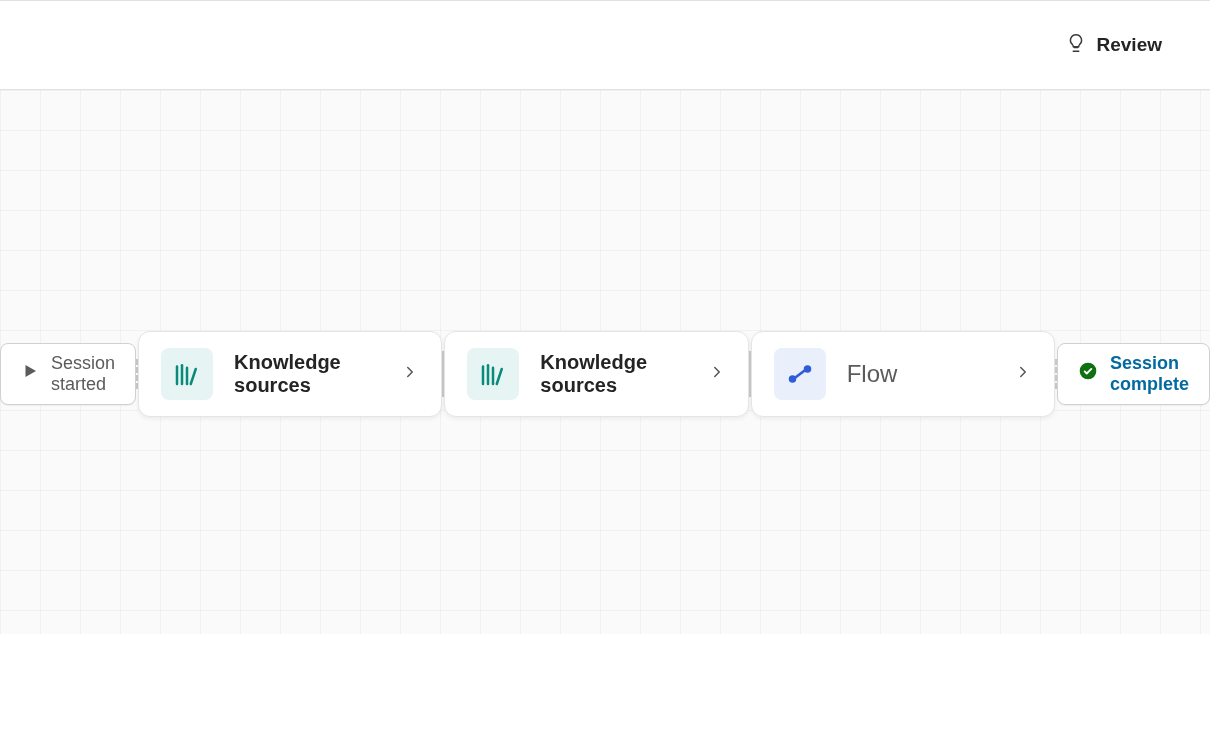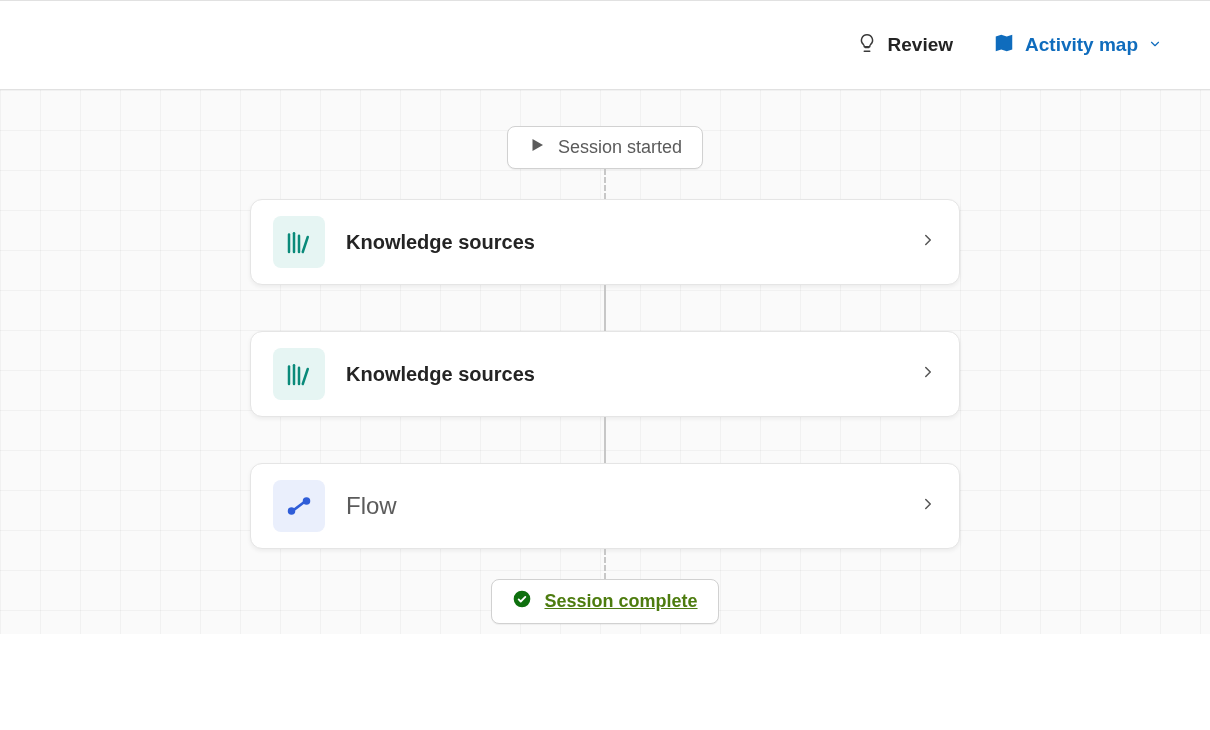--- a/index.html
+++ b/index.html
@@ -27,39 +27,39 @@
   .canvas {
     width: 100%;
     height: 544px;
     position: relative;
     background-color: #fafafa;
     background-image:
       linear-gradient(to right, rgba(0,0,0,0.035) 1px, transparent 1px),
       linear-gradient(to bottom, rgba(0,0,0,0.035) 1px, transparent 1px);
     background-size: 40px 40px;
     display: flex;
-    flex-direction: column;
+    flex-direction: row;
     align-items: center;
-    padding-top: 36px;
+    padding-top: 23px;
   }
   .pill {
     background: #ffffff;
     border: 1px solid #d1d1d1;
     border-radius: 8px;
     padding: 9px 20px;
     display: inline-flex;
     align-items: center;
     gap: 12px;
     font-size: 18px;
     color: #5b5b5b;
     box-shadow: 0 1px 1px rgba(0,0,0,0.05);
     font-weight: 500;
   }
   .complete-pill { font-weight: 600; }
-  .complete-pill span { color: #4d7c0f; text-decoration: underline; }
+  .complete-pill span { color: #0369a1; }
   .connector-dashed {
     width: 0;
     height: 30px;
     border-left: 2px dashed #c7c7c7;
   }
   .connector-solid {
     width: 0;
     height: 46px;
     border-left: 2px solid #c7c7c7;
   }
@@ -97,33 +97,20 @@
 <div class="topbar">
   <div class="topbar-btn review-btn">
     <span>
       <svg width="22" height="22" viewBox="0 0 24 24" fill="none" stroke="#3a3a3a" stroke-width="1.6" stroke-linecap="round" stroke-linejoin="round">
         <path d="M9 21h6"></path>
           <path d="M10 17h4"></path>
         <path d="M12 3a6 6 0 0 0-4 10.5c.7.8 1 1.5 1 2.5h6c0-1 .3-1.7 1-2.5A6 6 0 0 0 12 3z"></path>
       </svg>
     </span>
     <span>Review</span>
-  </div>
-  <div class="topbar-btn activity-btn">
-    <span>
-      <svg width="22" height="22" viewBox="0 0 24 24" fill="#0f6cbd">
-        <path d="M3 5l6-2v16l-6 2V5zm6-2l6 2v16l-6-2V3zm6 2l6-2v16l-6 2V5z"></path>
-      </svg>
-    </span>
-    <span>Activity map</span>
-    <span>
-      <svg width="14" height="14" viewBox="0 0 24 24" fill="none" stroke="#0f6cbd" stroke-width="2" stroke-linecap="round" stroke-linejoin="round">
-        <polyline points="6 9 12 15 18 9"></polyline>
-      </svg>
-    </span>
   </div>
 </div>
 
 <div class="canvas">
 
   <div class="pill">
     <span>
       <svg width="18" height="18" viewBox="0 0 24 24" fill="#5b5b5b">
           <polygon points="6 4 20 12 6 20"></polygon>
         </svg>

